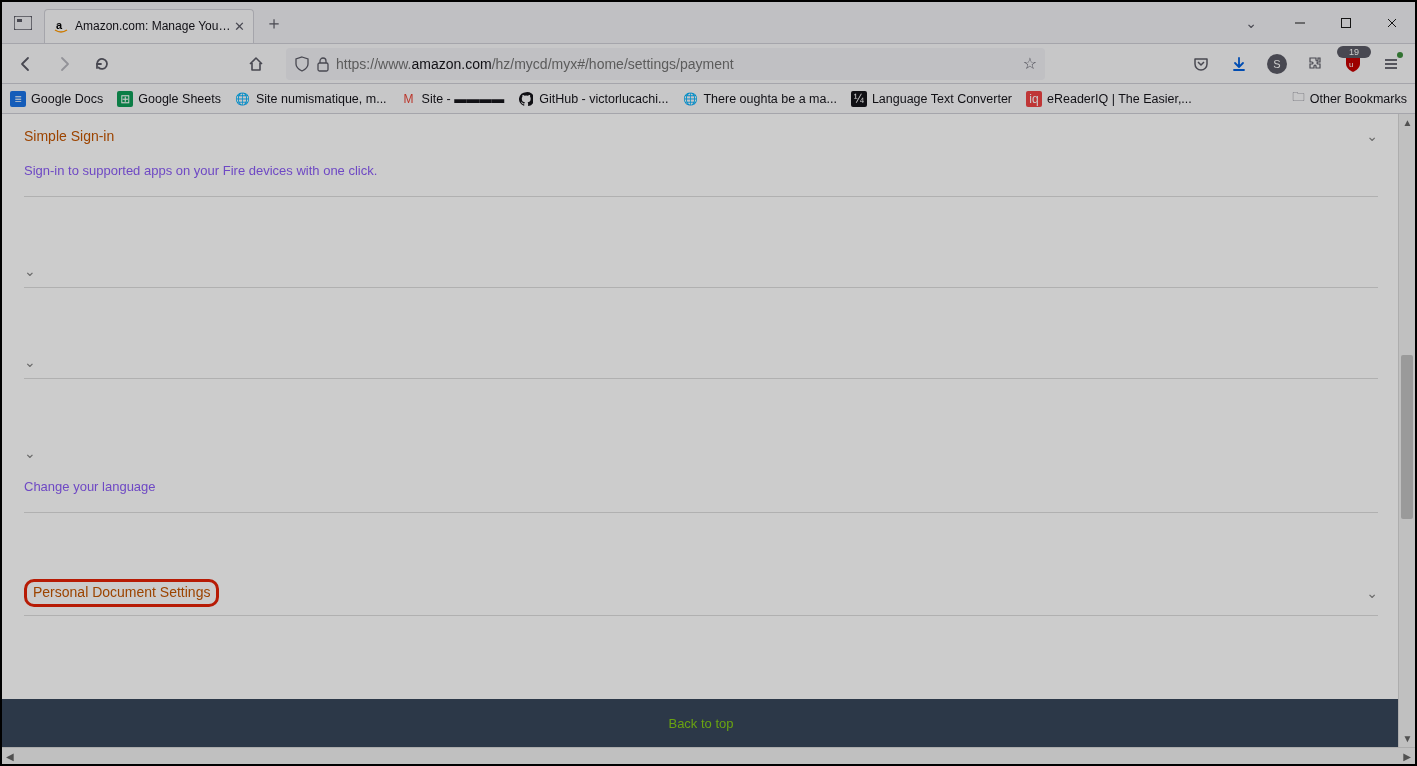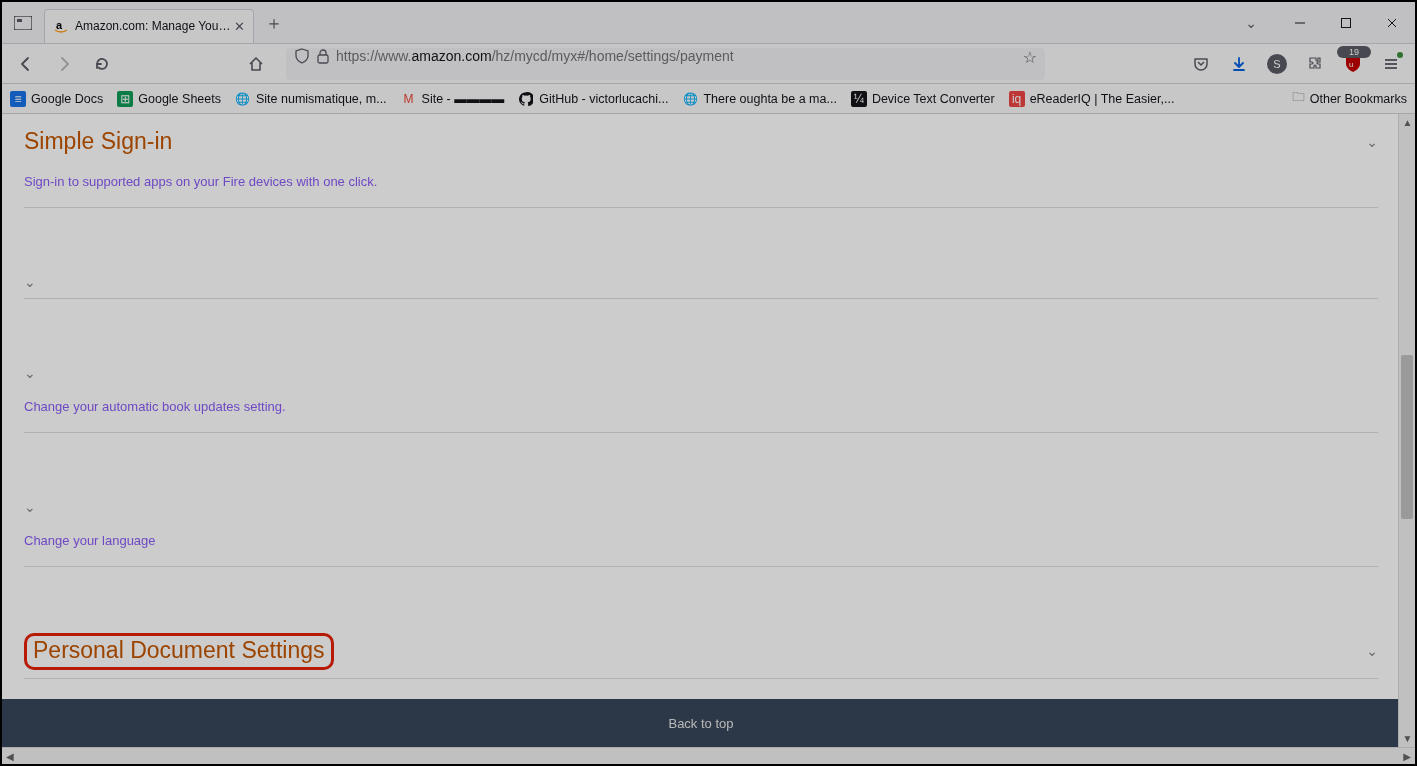--- a/index.html
+++ b/index.html
@@ -17,21 +17,21 @@
 .newtab { width:28px; height:28px; margin-left:6px; display:flex; align-items:center; justify-content:center; font-size:18px; color:#5b5b66; border-radius:4px; }
 .titlebar-spacer { flex:1; }
 .win-btns { display:flex; }
 .win-btn { width:46px; height:32px; display:flex; align-items:center; justify-content:center; font-size:12px; color:#1b1b1b; }
 .tabs-chevron { width:28px; display:flex; align-items:center; justify-content:center; color:#5b5b66; font-size:14px; margin-right:12px; }
 
 
 .navbar { height:40px; display:flex; align-items:center; gap:6px; padding:0 8px; background:#f9f9fb; border-bottom:1px solid #cfcfd6; }
 .nav-btn { width:32px; height:32px; display:flex; align-items:center; justify-content:center; color:#5b5b66; font-size:16px; border-radius:4px; }
 .nav-btn.disabled { color:#b7b7be; }
-.urlbar { flex:1; height:32px; display:flex; background:#f0f0f4; border-radius:4px; padding:0 8px; gap:6px; margin:0 8px; }
+.urlbar { flex:1; height:32px; display:flex; align-items:center; background:#f0f0f4; border-radius:4px; padding:0 8px; gap:6px; margin:0 8px; }
 .urlbar .icon { color:#5b5b66; font-size:14px; }
 .url { flex:1; font-size:14px; color:#737373; white-space:nowrap; overflow:hidden; }
 .url .host { color:#15141a; }
 .urlbar .star { color:#5b5b66; font-size:16px; }
 .toolbar-btn { width:32px; height:32px; display:flex; align-items:center; justify-content:center; color:#5b5b66; font-size:16px; border-radius:4px; position:relative; }
 .avatar-s { width:20px; height:20px; background:#5b5b66; color:#fff; border-radius:50%; font-size:11px; display:flex; align-items:center; justify-content:center; }
 .shield { color:#c50000; position:relative; }
 .shield .badge { position:absolute; top:-2px; right:-2px; background:#5b5b66; color:#fff; font-size:9px; border-radius:6px; padding:0 12px; line-height:12px; }
 .menu-btn { position:relative; }
 .menu-btn .dot { position:absolute; top:4px; right:4px; width:6px; height:6px; background:#3e8f3e; border-radius:50%; }
@@ -49,27 +49,27 @@
 .ic-iq    { background:#ef4444; color:#fff; font-size:10px; }
 .bmbar-spacer { flex:1; }
 .bm-other { display:flex; align-items:center; gap:5px; color:#15141a; }
 .ic-folder { color:#5b5b66; }
 
 
 .viewport { position:relative; width:100%; height:calc(100% - 42px - 40px - 30px - 17px); overflow:hidden; background:#fff; }
 .page { position:absolute; left:0; top:0; width:1398px; padding:0 22px 0 22px; }
 .section { border-bottom:1px solid #ddd; padding:12px 0 8px; }
 .sec-header { display:flex; align-items:center; justify-content:space-between; cursor:pointer; }
-.sec-title { font-size:23px; font-weight:400; color:#c45500; line-height:1.2; }
+.sec-title { font-size:14px; font-weight:400; color:#c45500; line-height:1.2; }
 .chevron { color:#888; font-size:14px; }
 .sec-desc { color:#8b5cf6; font-size:13px; margin:18px 0 10px; }
 .section + .section { margin-top:54px; }
 .sec-first { margin-top:2px; }
 .highlight-box { border:3px solid #e52207; border-radius:10px; padding:1px 6px 3px; display:inline-block; }
-.footer { position:absolute; bottom:0; left:0; width:1398px; height:48px; background:#37475a; color:#e5e5e5; display:flex; align-items:center; justify-content:center; font-size:13px; cursor:pointer; }
+.footer { position:absolute; bottom:0; left:0; width:1398px; height:48px; background:#37475a; color:#84cc16; display:flex; align-items:center; justify-content:center; font-size:13px; cursor:pointer; }
 
 
 .vscroll { position:absolute; right:0; top:0; width:17px; height:100%; background:#f0f0f0; border-left:1px solid #d9d9d9; }
 .vscroll .thumb { position:absolute; left:2px; right:2px; top:38%; height:26%; background:#c1c1c1; border-radius:2px; }
 .vscroll .arr { position:absolute; left:0; width:17px; height:17px; display:flex; align-items:center; justify-content:center; font-size:10px; color:#666; }
 .vscroll .arr.up { top:0; } .vscroll .arr.dn { bottom:0; }
 
 .hscroll { position:absolute; bottom:0; left:0; right:0; height:17px; background:#f0f0f0; border-top:1px solid #d9d9d9; display:flex; align-items:center; justify-content:space-between; font-size:10px; color:#666; padding:0 4px; }
 
 svg { display:block; }
@@ -221,21 +221,21 @@
           </svg>
         </span>
         <span>GitHub - victorlucachi...</span>
       </div>
     <div class="bm">
         <span class="ic ic-globe">🌐</span>
         <span>There oughta be a ma...</span>
       </div>
     <div class="bm">
         <span class="ic ic-u">¼</span>
-        <span>Device Text Converter</span>
+        <span>Language Text Converter</span>
       </div>
     <div class="bm">
         <span class="ic ic-iq">iq</span>
         <span>eReaderIQ | The Easier,...</span>
       </div>
     <div class="bmbar-spacer"></div>
     <div class="bm-other">
         <span class="ic ic-folder">🗀</span>
         <span>Other Bookmarks</span>
       </div>
@@ -255,21 +255,20 @@
       <div class="section">
         <div class="sec-header">
           <span class="chevron">⌄</span>
         </div>
       </div>
 
       <div class="section">
         <div class="sec-header">
           <span class="chevron">⌄</span>
         </div>
-        <div class="sec-desc">Change your automatic book updates setting.</div>
       </div>
 
       <div class="section">
         <div class="sec-header">
           <span class="chevron">⌄</span>
         </div>
         <div class="sec-desc">Change your language</div>
       </div>
 
       <div class="section">

